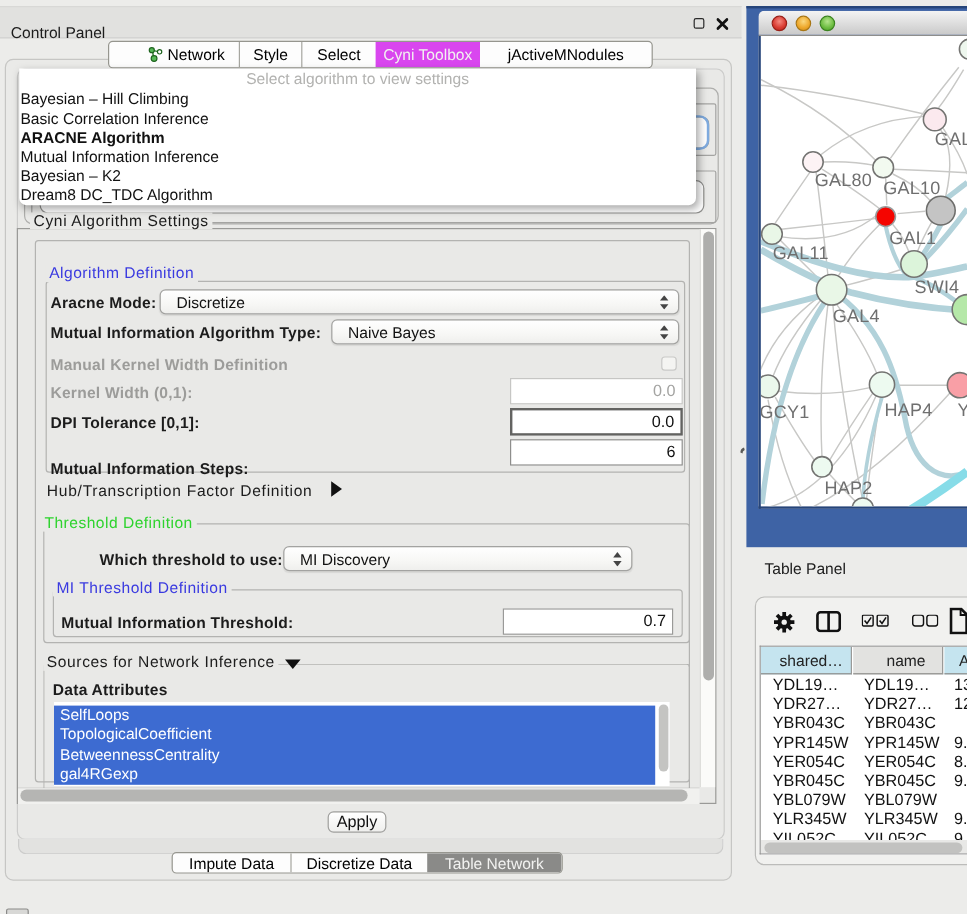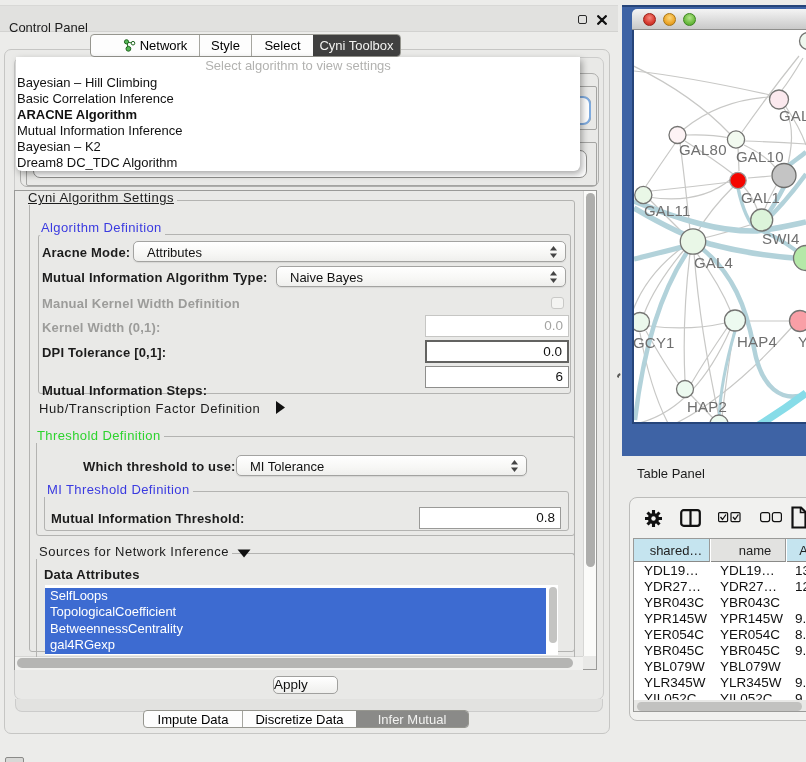--- a/index.html
+++ b/index.html
@@ -36,47 +36,48 @@
 <div id="toptabs" class="abs" style="left:90px;top:34px;height:23px;display:flex;background:#fdfdfd;border:1px solid #96968f;border-radius:4px;overflow:hidden;padding-left:20px;">
  <div style="width:89px;display:flex;align-items:center;justify-content:center;font-size:13px;border-right:1px solid #a6a6a0;">
   <svg width="13" height="13" viewBox="0 0 13 13" style="margin-right:4px;">
    <path d="M4 3 L9 4 M4 3 L5 9" stroke="#2d7a2d" stroke-width="1.2" fill="none"></path>
    <circle cx="3.5" cy="2.8" r="2.1" fill="#56b856" stroke="#1e641e" stroke-width="1"></circle>
    <circle cx="10" cy="4.2" r="1.8" fill="#fff" stroke="#1e641e" stroke-width="1"></circle>
    <circle cx="5.4" cy="9.8" r="2.4" fill="#56b856" stroke="#1e641e" stroke-width="1"></circle>
   </svg>Network</div>
  <div style="width:52px;display:flex;align-items:center;justify-content:center;font-size:13px;border-right:1px solid #a6a6a0;">Style</div>
  <div style="width:61px;display:flex;align-items:center;justify-content:center;font-size:13px;">Select</div>
- <div style="width:87px;display:flex;align-items:center;justify-content:center;font-size:13px;background:#404040;color:#f2f2f0;">Cyni Toolbox</div>
+ <div style="width:87px;display:flex;align-items:center;justify-content:center;font-size:13px;background:#d946ef;color:#f2f2f0;">Cyni Toolbox</div>
+ <div style="width:143px;display:flex;align-items:center;justify-content:center;font-size:13px;">jActiveMNodules</div>
 </div>
 
 <div class="abs" style="left:20px;top:73px;width:579px;height:114px;border:1px solid #aeaeac;border-radius:7px;background:#e9e9e7;"></div>
 <div class="abs" style="left:26px;top:86px;width:571px;height:44px;border:1px solid #a4a4a2;border-radius:2px;"></div>
 <div class="abs" style="left:33px;top:97px;width:558px;height:27px;background:#fff;border:1px solid #96968f;border-radius:6px;"></div>
 <div class="abs" style="left:30px;top:96px;width:561px;height:29px;border:2.2px solid #7fabdf;border-radius:8px;"></div>
 <div class="abs" style="left:26px;top:142px;width:571px;height:44px;border:1px solid #a4a4a2;border-radius:2px;"></div>
 <div class="abs" style="left:33px;top:150px;width:554px;height:28px;background:#fff;border:1px solid #8e8e8c;border-radius:7px;"></div>
 
 <div class="abs" style="left:14px;top:190px;width:583px;height:480px;border:1px solid #9a9a98;background:#e9e9e7;"></div>
 
 <div class="abs" style="left:583px;top:191px;width:13px;height:465px;background:#fbfbf9;border-left:1px solid #d6d6d4;"></div>
 <div class="abs" style="left:585.5px;top:193px;width:9px;height:374px;background:#aeaeac;border-radius:5px;"></div>
 
 <div class="abs" style="left:15px;top:656px;width:568px;height:14px;background:#f1f1ef;border-top:1px solid #d6d6d4;"></div>
 <div class="abs" style="left:17px;top:658px;width:556px;height:10px;background:#b5b5b3;border-radius:5px;"></div>
 
 <div class="grp" style="left:29px;top:200px;width:546px;height:452px;"></div>
-<div class="grplbl r13" style="left:25px;top:191px;letter-spacing:0.5px;text-decoration:underline;">Cyni Algorithm Settings</div>
+<div class="grplbl r13" style="left:25px;top:177px;letter-spacing:0.5px;">Cyni Algorithm Settings</div>
 
 <div class="grp" style="left:38px;top:234px;width:533px;height:160px;"></div>
 <div class="grplbl" style="left:38px;top:221px;font-size:13px;color:#3a3ae0;letter-spacing:0.4px;">Algorithm Definition</div>
 
 <div class="abs b13" style="left:42px;top:245px;">Aracne Mode:</div>
 <div class="combo" style="left:133px;top:241px;width:433px;height:21px;">
-    <span class="txt">Attributes</span>
+    <span class="txt">Discretize</span>
  <svg class="arr" viewBox="0 0 9 12">
       <path d="M4.5 0 L8 4.5 L1 4.5 Z" fill="#444"></path>
       <path d="M4.5 12 L8 7.5 L1 7.5 Z" fill="#444"></path>
     </svg>
   </div>
 
 <div class="abs b13" style="left:42px;top:270px;">Mutual Information Algorithm Type:</div>
 <div class="combo" style="left:276px;top:266px;width:290px;height:21px;">
     <span class="txt">Naive Bayes</span>
  <svg class="arr" viewBox="0 0 9 12">
@@ -100,50 +101,50 @@
 <div class="abs r13" style="left:39px;top:401px;letter-spacing:0.6px;">Hub/Transcription Factor Definition</div>
 <svg class="abs" style="left:274px;top:400px;" width="13" height="15" viewBox="0 0 13 15">
     <path d="M2 1 L11 7.5 L2 14 Z" fill="#111"></path>
   </svg>
 
 <div class="grp" style="left:36px;top:436px;width:539px;height:100px;"></div>
 <div class="grplbl" style="left:34px;top:429px;font-size:13px;color:#2ed32e;letter-spacing:0.4px;">Threshold Definition</div>
 
 <div class="abs b13" style="left:83px;top:459px;">Which threshold to use:</div>
 <div class="combo" style="left:236px;top:455px;width:291px;height:21px;">
-    <span class="txt">MI Tolerance</span>
+    <span class="txt">MI Discovery</span>
  <svg class="arr" viewBox="0 0 9 12">
       <path d="M4.5 0 L8 4.5 L1 4.5 Z" fill="#444"></path>
       <path d="M4.5 12 L8 7.5 L1 7.5 Z" fill="#444"></path>
     </svg>
   </div>
 
 <div class="grp" style="left:44px;top:491px;width:525px;height:40px;"></div>
 <div class="grplbl" style="left:44px;top:483px;font-size:13px;color:#3a3ae0;letter-spacing:0.4px;">MI Threshold Definition</div>
 
 <div class="abs b13" style="left:51px;top:511px;">Mutual Information Threshold:</div>
-<div class="field" style="left:419px;top:507px;width:142px;height:22px;border:1px solid #9a9a98;line-height:20px;">0.8</div>
+<div class="field" style="left:419px;top:507px;width:142px;height:22px;border:1px solid #9a9a98;line-height:20px;">0.7</div>
 
 <div class="grp" style="left:36px;top:553px;width:539px;height:104px;border-bottom:none;border-radius:3px 3px 0 0;"></div>
 <div class="grplbl r13" style="left:36px;top:545px;letter-spacing:0.5px;">Sources for Network Inference</div>
 <svg class="abs" style="left:237px;top:549px;" width="14" height="9" viewBox="0 0 14 9">
     <path d="M0.5 0.5 L13.5 0.5 L7 8.5 Z" fill="#111"></path>
   </svg>
 <div class="abs b13" style="left:44px;top:567px;">Data Attributes</div>
 
 <div class="abs" style="left:45px;top:585px;width:513px;height:70px;background:#fff;"></div>
 <div class="abs" style="left:45px;top:588px;width:501px;height:66px;background:#3d6bd1;color:#fff;font-size:13px;line-height:16.4px;padding-left:5px;overflow:hidden;">SelfLoops<br>TopologicalCoefficient<br>BetweennessCentrality<br>gal4RGexp</div>
 <div class="abs" style="left:549px;top:587px;width:8px;height:56px;background:#c4c4c2;border-radius:4px;"></div>
 
-<div class="abs" style="left:273px;top:676px;width:65px;height:18px;background:linear-gradient(#ffffff,#efefed);border:1px solid #a0a09e;border-radius:5px;font-size:13.5px;color:#111;line-height:16px;">Apply</div>
+<div class="abs" style="left:273px;top:676px;width:49px;height:18px;background:linear-gradient(#ffffff,#efefed);border:1px solid #a0a09e;border-radius:5px;font-size:13.5px;color:#111;text-align:center;line-height:16px;">Apply</div>
 
 <div class="abs" style="left:143px;top:710px;height:18px;display:flex;background:#fdfdfd;border:1px solid #96968f;border-radius:4px;overflow:hidden;">
  <div style="width:99px;display:flex;align-items:center;justify-content:center;font-size:13px;border-right:1px solid #a6a6a0;">Impute Data</div>
  <div style="width:113px;display:flex;align-items:center;justify-content:center;font-size:13px;">Discretize Data</div>
- <div style="width:112px;display:flex;align-items:center;justify-content:center;font-size:13px;background:#8a8a88;color:#f2f2f0;">Infer Mutual</div>
+ <div style="width:112px;display:flex;align-items:center;justify-content:center;font-size:13px;background:#8a8a88;color:#f2f2f0;">Table Network</div>
 </div>
 
 <div class="abs" style="left:5px;top:757px;width:19px;height:12px;border:1.6px solid #8a8a88;background:#d8d8d6;border-radius:2px;"></div>
 
 <div class="abs" style="left:16px;top:57px;width:564px;height:114px;background:#fff;border-radius:0 0 6px 6px;box-shadow:2px 3px 7px rgba(0,0,0,0.35);"></div>
 <div class="abs" style="left:16px;top:58px;width:564px;text-align:center;font-size:13px;color:#b2b2b0;">Select algorithm to view settings</div>
 <div class="abs" style="left:17px;top:75px;font-size:13px;color:#111;line-height:16px;">Bayesian – Hill Climbing<br>Basic Correlation Inference<br><b>ARACNE Algorithm</b><br>Mutual Information Inference<br>Bayesian – K2<br>Dream8 DC_TDC Algorithm</div>
 
 <svg class="abs" style="left:616px;top:372px;" width="6" height="8" viewBox="0 0 6 8">
     <path d="M1 5 Q1 2 4 1 L4.6 3 Q2.5 4 2.8 6 Z" fill="#5a5a58"></path>

